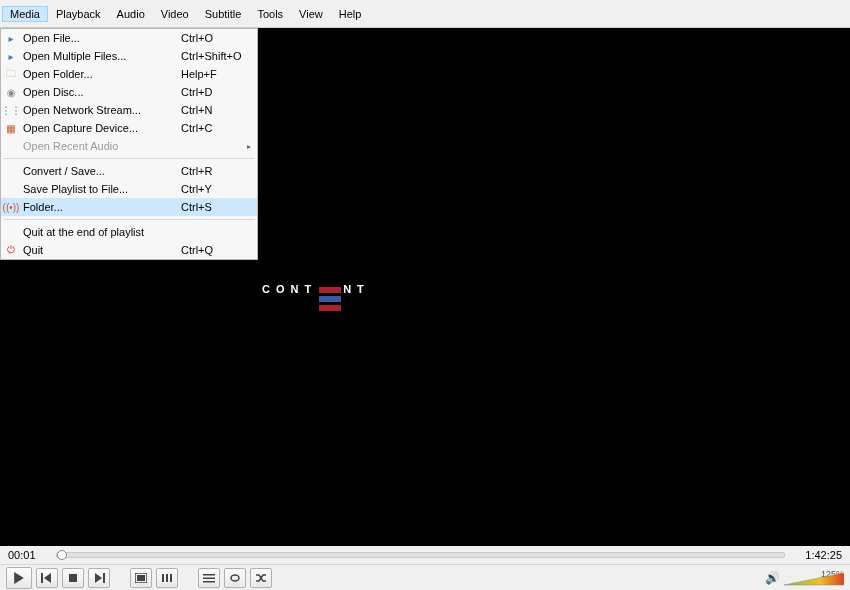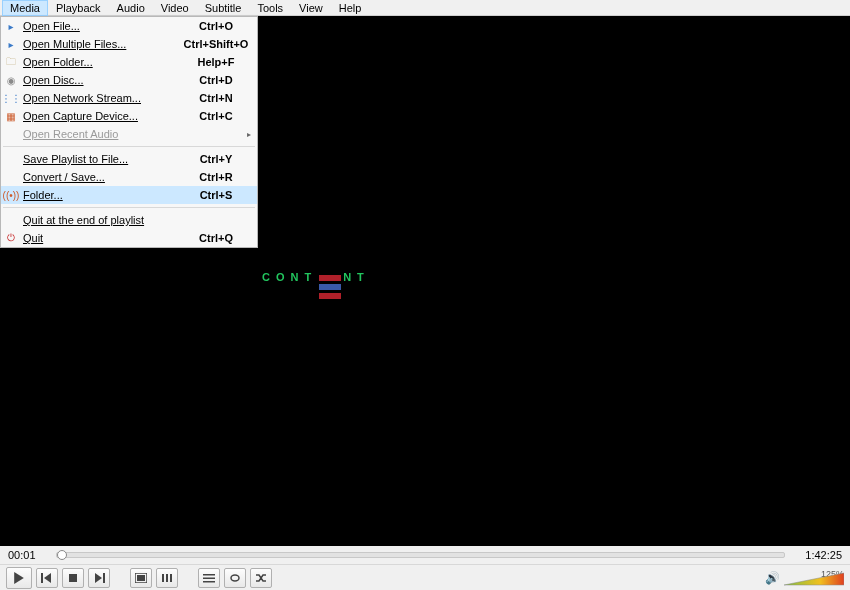--- a/index.html
+++ b/index.html
@@ -1,30 +1,30 @@
 <!DOCTYPE html>
 <html><head>
 <meta charset="utf-8">
 <style>
 * { margin: 0; padding: 0; box-sizing: border-box; font-family: "Segoe UI", Tahoma, sans-serif; font-size: 11px; }
 body { width: 850px; height: 590px; background: #fff; display: flex; flex-direction: column; overflow: hidden; }
-.menubar { height: 16px; background: #f0f0f0; border-bottom: 1px solid #d0d0d0; display: flex; align-items: center; padding: 0 2px; }
+.menubar { height: 28px; background: #f0f0f0; border-bottom: 1px solid #d0d0d0; display: flex; align-items: center; padding: 0 2px; }
 .menubar .menu-item { padding: 8px 8px; cursor: default; }
 .menubar .menu-item.active { background: #cce8ff; border: 1px solid #99d1ff; padding: 1px 7px; }
 .content { flex: 1; position: relative; background: #000; }
-.logo { position: absolute; top: 255px; left: 262px; font-family: Arial, sans-serif; font-size: 32px; font-weight: 900; letter-spacing: 6px; color: #22c55e; display: flex; justify-content: flex-end; }
+.logo { position: absolute; top: 255px; left: 262px; font-family: Arial, sans-serif; font-size: 32px; font-weight: 900; letter-spacing: 6px; color: #ffffff; display: flex; justify-content: flex-end; }
 .logo .e-glyph { display: inline-flex; flex-direction: column; gap: 3px; margin: 4px 2px 0 2px; }
 .logo .e-glyph span { width: 22px; height: 6px; }
 .dropdown { position: absolute; top: 0; left: 0; width: 258px; background: #f7f7f7; border: 1px solid #b8b8b8; box-shadow: 2px 2px 4px rgba(0,0,0,0.2); }
 .dropdown .mi { display: flex; align-items: center; height: 18px; padding: 0 6px 0 2px; cursor: default; }
 .dropdown .mi.hovered { background: #cce8ff; }
 .dropdown .mi.disabled { color: #9a9a9a; }
 .dropdown .mi .icon { width: 16px; height: 16px; margin-right: 4px; display: flex; align-items: center; justify-content: center; font-size: 10px; }
-.dropdown .mi .label { flex: 1; text-decoration: underline; }
-.dropdown .mi .shortcut { text-align: center; min-width: 70px; font-weight: bold; }
+.dropdown .mi .label { flex: 1; }
+.dropdown .mi .shortcut { text-align: left; min-width: 70px; }
 .dropdown .mi .arrow { font-size: 8px; color: #666; }
 .dropdown .sep { height: 1px; background: #d8d8d8; margin: 3px 2px; }
 .timebar { height: 18px; background: #f0f0f0; display: flex; align-items: center; padding: 0 8px; gap: 20px; }
 .timebar .track { flex: 1; height: 6px; background: #e2e2e2; border: 1px solid #c8c8c8; border-radius: 2px; position: relative; }
 .timebar .track .knob { position: absolute; top: -3px; left: 0; width: 10px; height: 10px; background: #fff; border: 1px solid #888; border-radius: 50%; }
 .controls { height: 26px; background: #f0f0f0; border-top: 1px solid #d8d8d8; display: flex; align-items: center; padding: 0 6px; gap: 4px; }
 .controls .btn { width: 22px; height: 20px; background: linear-gradient(#fdfdfd,#e8e8e8); border: 1px solid #b0b0b0; border-radius: 2px; display: flex; align-items: center; justify-content: center; font-size: 10px; color: #444; }
 .controls .btn.play { width: 26px; height: 22px; }
 .controls .gap { width: 12px; }
 .controls .spacer { flex: 1; }
@@ -90,27 +90,27 @@
         <span class="shortcut">Ctrl+C</span>
       </div>
       <div class="mi disabled">
         <span class="icon"></span>
         <span class="label">Open Recent Audio</span>
         <span class="arrow">▸</span>
       </div>
       <div class="sep"></div>
       <div class="mi">
         <span class="icon"></span>
+        <span class="label">Convert / Save...</span>
+        <span class="shortcut">Ctrl+R</span>
+      </div>
+      <div class="mi">
+        <span class="icon"></span>
         <span class="label">Save Playlist to File...</span>
         <span class="shortcut">Ctrl+Y</span>
-      </div>
-      <div class="mi">
-        <span class="icon"></span>
-        <span class="label">Convert / Save...</span>
-        <span class="shortcut">Ctrl+R</span>
       </div>
       <div class="mi hovered">
         <span class="icon" style="color: rgb(204, 90, 42);">((•))</span>
         <span class="label">Folder...</span>
         <span class="shortcut">Ctrl+S</span>
       </div>
       <div class="sep"></div>
       <div class="mi">
         <span class="icon"></span>
         <span class="label">Quit at the end of playlist</span>

